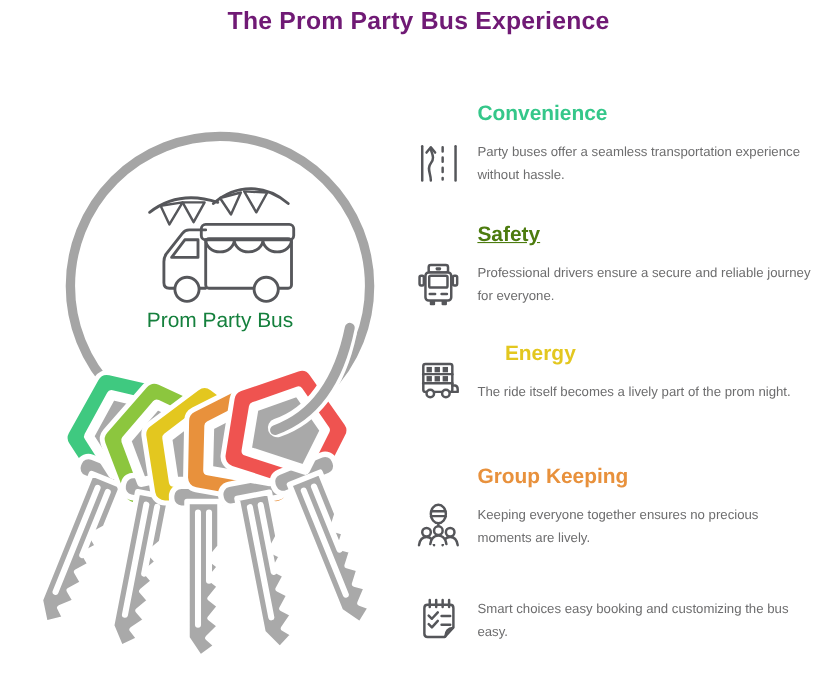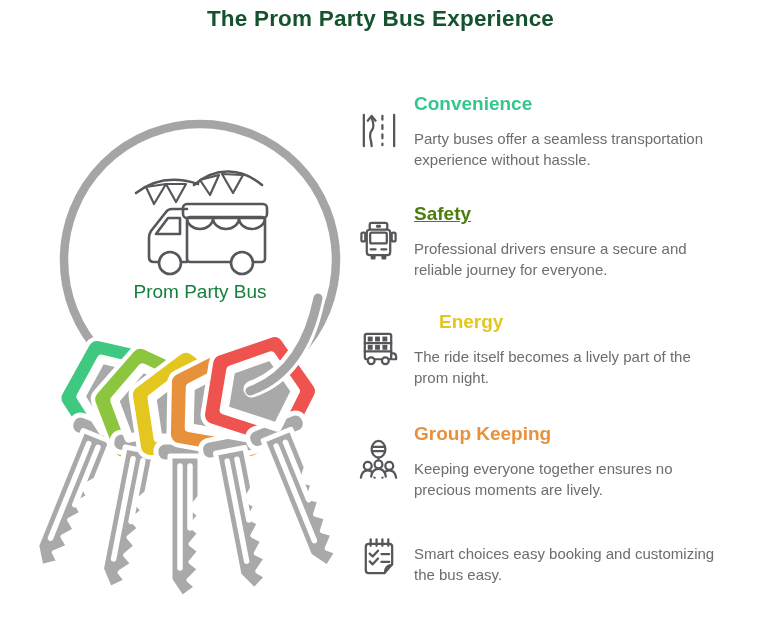--- a/index.html
+++ b/index.html
@@ -2,33 +2,33 @@
 <html><head>
 <meta charset="utf-8">
 <style>
   html,body{margin:0;padding:0;}
   body{
     width:761px;height:625px;position:relative;overflow:hidden;
     background:#ffffff;font-family:"Liberation Sans", sans-serif;
   }
   .title{
     position:absolute;top:6px;left:0;width:761px;text-align:center;
-    font-size:22.5px;font-weight:700;color:#14532d;letter-spacing:.2px;
+    font-size:22.5px;font-weight:700;color:#701a75;letter-spacing:.2px;
   }
   .illustration{position:absolute;left:0;top:80px;width:360px;height:545px;}
   .hub-label{
     position:absolute;left:60px;top:281px;width:280px;text-align:center;
     font-size:19px;color:#15803d;
   }
-  .item{position:absolute;left:357px;display:flex;align-items:center;width:360px;}
+  .item{position:absolute;left:377px;display:flex;align-items:flex-end;width:360px;}
   .icon-box{width:43px;height:43px;flex:0 0 43px;}
   .icon-box svg{width:43px;height:43px;display:block;}
   .text-col{margin-left:14px;padding-top:1px;}
   .text-col h2{margin:0;font-size:19px;font-weight:700;line-height:23px;}
-  .text-col p{margin:13px 0 0 0;font-size:15px;line-height:21px;color:#6d6d6e;width:308px;}
+  .text-col p{margin:13px 0 0 0;font-size:12px;line-height:21px;color:#6d6d6e;width:308px;}
   .ic{fill:none;stroke:#55565a;stroke-width:2.3;stroke-linecap:round;stroke-linejoin:round;}
   .icf{fill:#55565a;stroke:none;}
   .icw{fill:#ffffff;stroke:#55565a;stroke-width:2.3;stroke-linecap:round;stroke-linejoin:round;}
   .icfill{fill:#ffffff;stroke:none;}
   .kw{fill:none;stroke:#ffffff;stroke-width:27;stroke-linejoin:round;}
   .kc{fill:none;stroke-width:18;stroke-linejoin:round;}
   .ki{fill:#a9a9a9;stroke:#ffffff;stroke-width:9;stroke-linejoin:round;}
   .collar{fill:#a9a9a9;stroke:#ffffff;stroke-width:5;}
   .blade{fill:#a9a9a9;stroke:#ffffff;stroke-width:5;stroke-linejoin:round;}
   .groove{stroke:#ffffff;stroke-width:5.5;stroke-linecap:round;}

